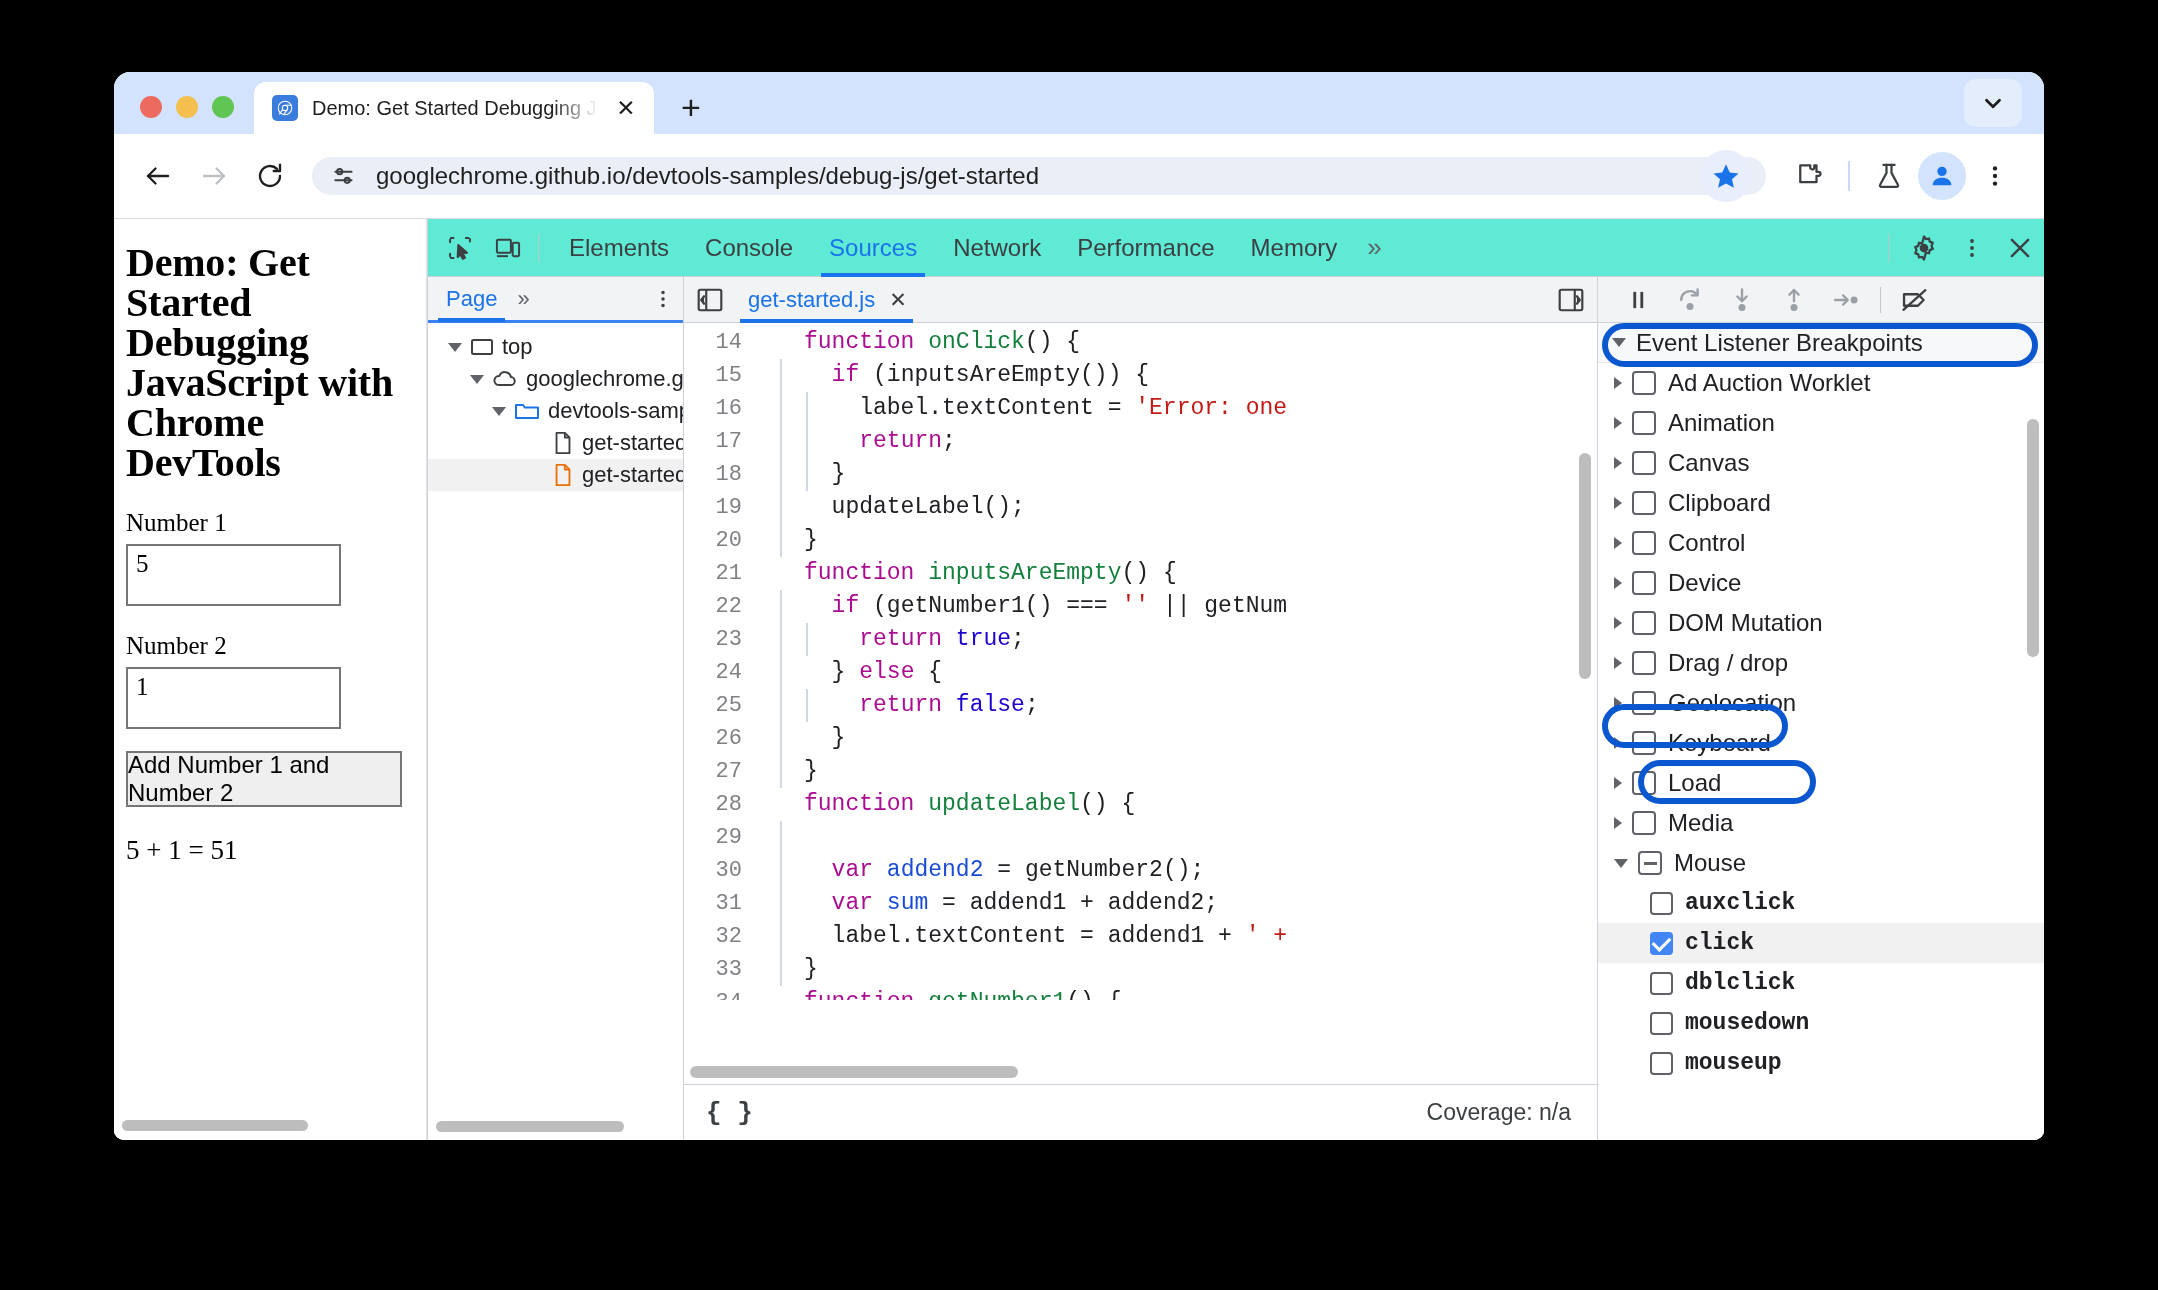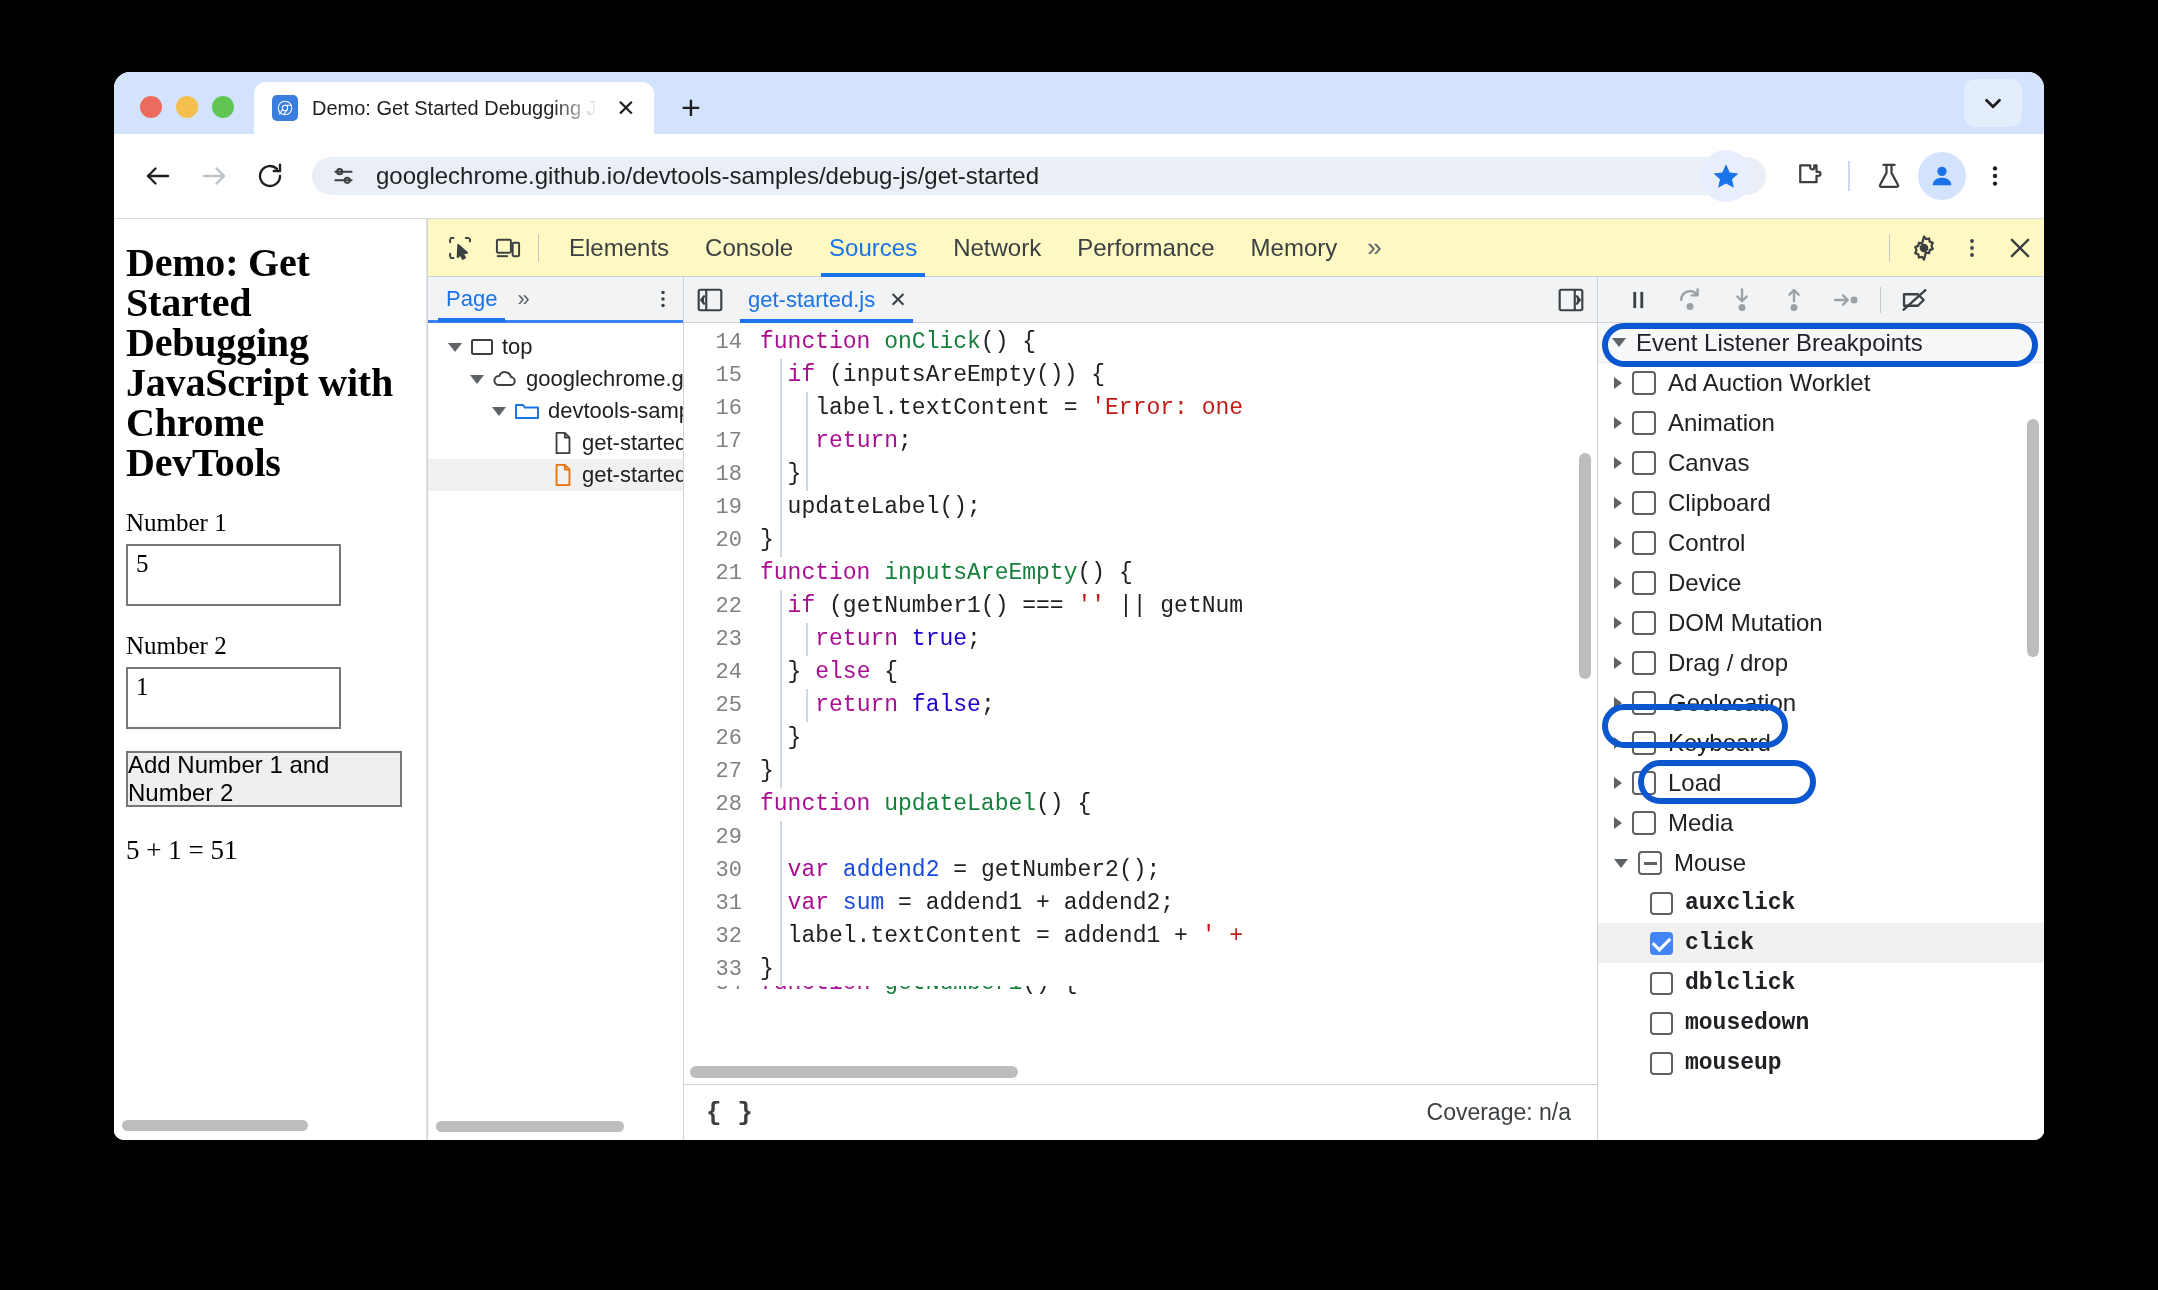--- a/index.html
+++ b/index.html
@@ -186,21 +186,21 @@
   
   #devtools {
     flex: 1 1 auto;
     display: flex; flex-direction: column;
     background: #fff;
     border-left: 1px solid #cdd1d9;
     min-width: 0;
   }
   #devtools-tabbar {
     height: 58px; flex: 0 0 58px;
-    background: #fef9c3;
+    background: #5eead4;
     display: flex; align-items: center;
     border-bottom: 1px solid #cdd1d9;
     padding-left: 8px;
   }
   .dt-icon-btn {
     width: 48px; height: 46px; flex: 0 0 48px;
     display: flex; align-items: center; justify-content: center;
   }
   #dt-tabbar-divider {
     width: 1px; height: 28px; background: #c4c7c8; margin: 0 12px 0 6px; flex: 0 0 1px;
@@ -327,21 +327,21 @@
   #code-area {
     flex: 1 1 auto;
     position: relative;
     overflow: hidden;
     background: #fff;
     font-family: "Liberation Mono", monospace;
     font-size: 23px;
     line-height: 33px;
     padding-top: 3px;
   }
-  .code-line { display: flex; height: 33px; align-items: flex-end; }
+  .code-line { display: flex; height: 33px; align-items: flex-start; gap: 44px; }
   .ln {
     width: 72px; flex: 0 0 72px; text-align: right;
     color: #7f8184; padding-right: 14px;
     font-size: 22px;
   }
   .code-text { white-space: pre; color: #202124; position: relative; padding-left: 4px; }
   .guide {
     position: absolute; top: 0; bottom: 0; width: 2px; background: #cfd8e3;
   }
   .kw  { color: #aa0d91; }

